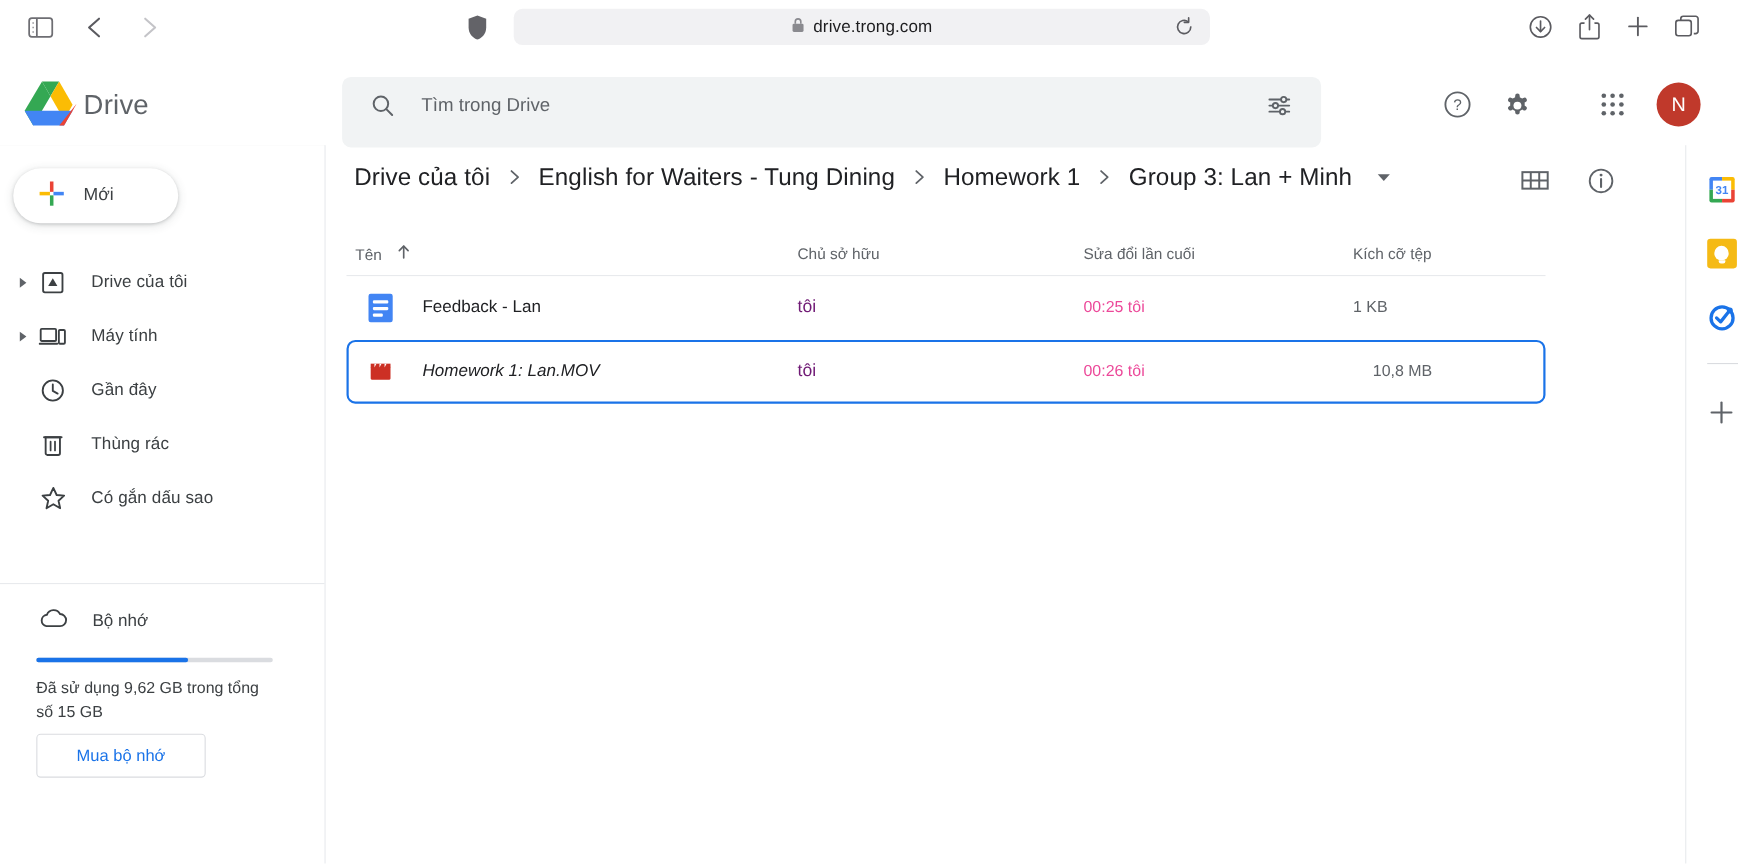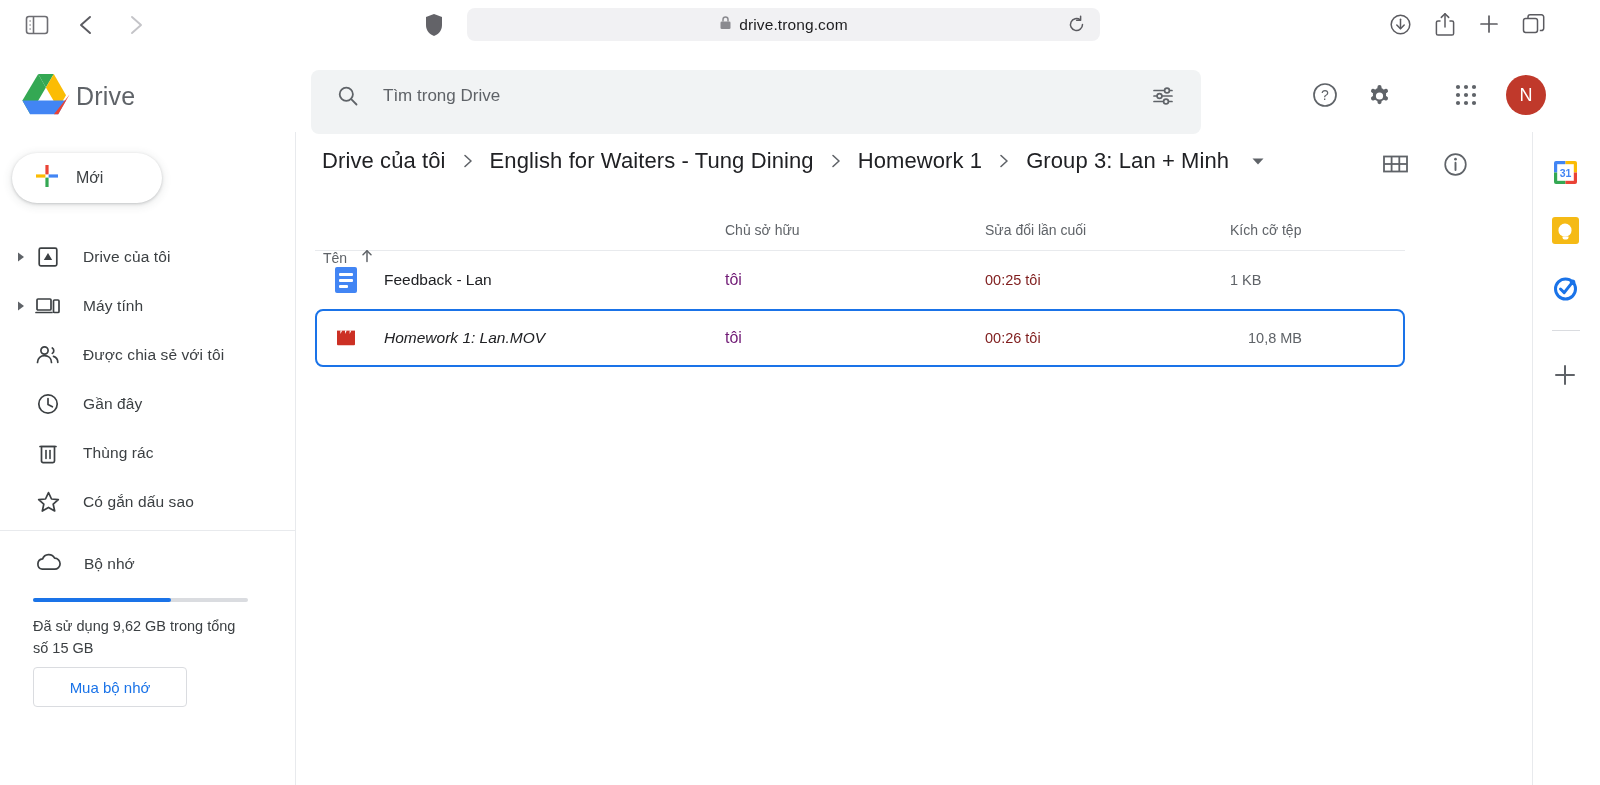--- a/index.html
+++ b/index.html
@@ -137,35 +137,35 @@
   .grid-view-btn { position: absolute; left: 1382px; top: 152px; width: 27px; height: 24px; cursor: pointer; }
   .info-btn      { position: absolute; left: 1442px; top: 151px; width: 27px; height: 27px; cursor: pointer; }
 
   .file-table { position: absolute; left: 315px; top: 211px; width: 1090px; }
   .col-head {
     position: relative; height: 40px;
     border-bottom: 1px solid #e8eaed;
     font-size: 14px; color: #5f6368;
   }
   .col-head > div { position: absolute; top: 11px; }
-  .col-name  { left: 8px;   display: flex; align-items: center; gap: 14px; cursor: pointer; margin-top: 27px; }
+  .col-name  { left: 8px;   display: flex; align-items: center; gap: 14px; cursor: pointer; }
   .col-owner { left: 410px; }
   .col-mod   { left: 670px; }
   .col-size  { left: 915px; }
 
   .file-row { position: relative; height: 58px; cursor: pointer; }
   .file-row.selected {
     border: 2px solid #1a73e8; border-radius: 8px;
     height: 58px;
   }
   .file-row > div { position: absolute; top: 0; height: 100%; display: flex; align-items: center; }
   .cell-icon { left: 18px; width: 26px; justify-content: center; }
   .cell-name { left: 69px; font-size: 15.5px; color: #202124; }
   .cell-owner{ left: 410px; font-size: 16px; color: #701a75; }
-  .cell-mod  { left: 670px; font-size: 14.5px; color: #7f1d1d; }
+  .cell-mod  { left: 670px; font-size: 14.5px; color: #ec4899; }
   .cell-size { left: 915px; font-size: 14.5px; color: #5f6368; }
   .file-row.selected .cell-icon { left: 16px; }
   .file-row.selected .cell-name { left: 67px; font-style: italic; }
   .file-row.selected .cell-owner{ left: 408px; }
   .file-row.selected .cell-mod  { left: 668px; }
   .file-row.selected .cell-size { left: 931px; }
 
   .docs-icon {
     width: 22px; height: 26px; background: #4285f4; border-radius: 2px;
     display: flex; flex-direction: column; align-items: center; justify-content: center; gap: 3px;
@@ -388,31 +388,20 @@
       <span class="nav-icon">
         <svg width="26" height="24" viewBox="0 0 26 24">
           <rect x="2" y="5" width="14" height="11" rx="1" fill="none" stroke="#3c4043" stroke-width="1.7"></rect>
           <line x1="1" y1="18.5" x2="17" y2="18.5" stroke="#3c4043" stroke-width="1.7" stroke-linecap="round"></line>
           <rect x="18.5" y="6" width="5.5" height="12.5" rx="1" fill="none" stroke="#3c4043" stroke-width="1.7"></rect>
         </svg>
       </span>
       <span class="nav-text">Máy tính</span>
     </div>
 
-    <div class="nav-item">
-      <span class="nav-icon">
-        <svg width="26" height="24" viewBox="0 0 26 24">
-          <circle cx="9.5" cy="7.5" r="3.6" fill="none" stroke="#3c4043" stroke-width="1.7"></circle>
-          <path d="M2.5 19.5 C2.5 14.8 6 12.6 9.5 12.6 C13 12.6 16.5 14.8 16.5 19.5" fill="none" stroke="#3c4043" stroke-width="1.7" stroke-linecap="round"></path>
-          <path d="M17.3 5 A3.2 3.2 0 0 1 17.3 10.4" fill="none" stroke="#3c4043" stroke-width="1.7" stroke-linecap="round"></path>
-          <path d="M18.5 13.4 C21 14.3 22.8 16.3 22.8 19.3" fill="none" stroke="#3c4043" stroke-width="1.7" stroke-linecap="round"></path>
-        </svg>
-      </span>
-      <span class="nav-text">Được chia sẻ với tôi</span>
-    </div>
 
     <div class="nav-item">
       <span class="nav-icon">
         <svg width="24" height="24" viewBox="0 0 24 24">
           <circle cx="12" cy="12" r="9.2" fill="none" stroke="#3c4043" stroke-width="1.7"></circle>
           <polyline points="12,6.5 12,12.4 16.4,14.8" fill="none" stroke="#3c4043" stroke-width="1.7" stroke-linecap="round" stroke-linejoin="round"></polyline>
         </svg>
       </span>
       <span class="nav-text">Gần đây</span>
     </div>

